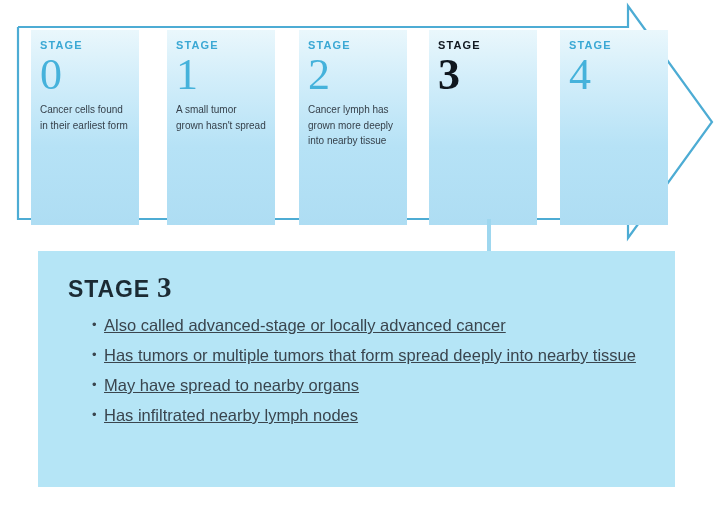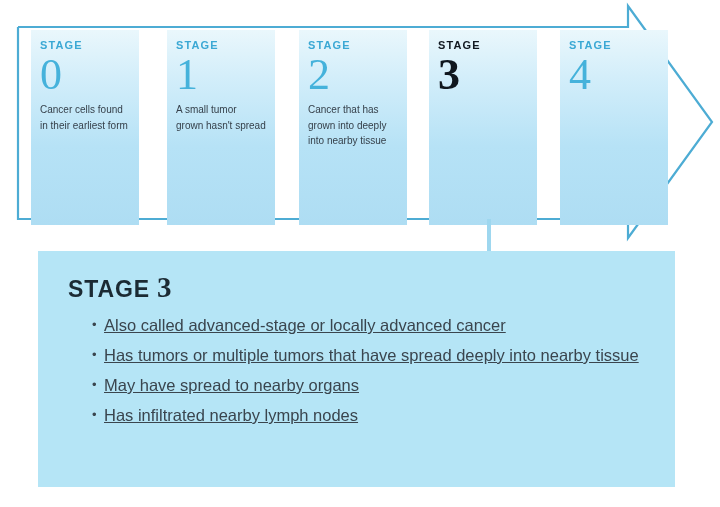--- a/index.html
+++ b/index.html
@@ -174,21 +174,21 @@
 
     <div class="stage-card c1">
       <div class="stage-label">STAGE</div>
       <div class="stage-number">1</div>
       <div class="stage-desc">A small tumor grown hasn't spread</div>
     </div>
 
     <div class="stage-card c2">
       <div class="stage-label">STAGE</div>
       <div class="stage-number">2</div>
-      <div class="stage-desc">Cancer that has grown into deeply into nearby tissue</div>
+      <div class="stage-desc">Cancer lymph has grown more deeply into nearby tissue</div>
     </div>
 
     <div class="stage-card c3">
       <div class="stage-label">STAGE</div>
       <div class="stage-number">3</div>
     </div>
 
     <div class="stage-card c4">
       <div class="stage-label">STAGE</div>
       <div class="stage-number">4</div>
@@ -198,19 +198,19 @@
 
   <div class="connector"></div>
 
   <div class="callout">
     <div class="callout-title">
       <span>STAGE</span>
       <span class="t-num">3</span>
     </div>
     <ul class="callout-list">
       <li>Also called advanced-stage or locally advanced cancer</li>
-      <li>Has tumors or multiple tumors that have spread deeply into nearby tissue</li>
+      <li>Has tumors or multiple tumors that form spread deeply into nearby tissue</li>
       <li>May have spread to nearby organs</li>
       <li>Has infiltrated nearby lymph nodes</li>
     </ul>
   </div>
 
 </div>
 
 </body></html>

